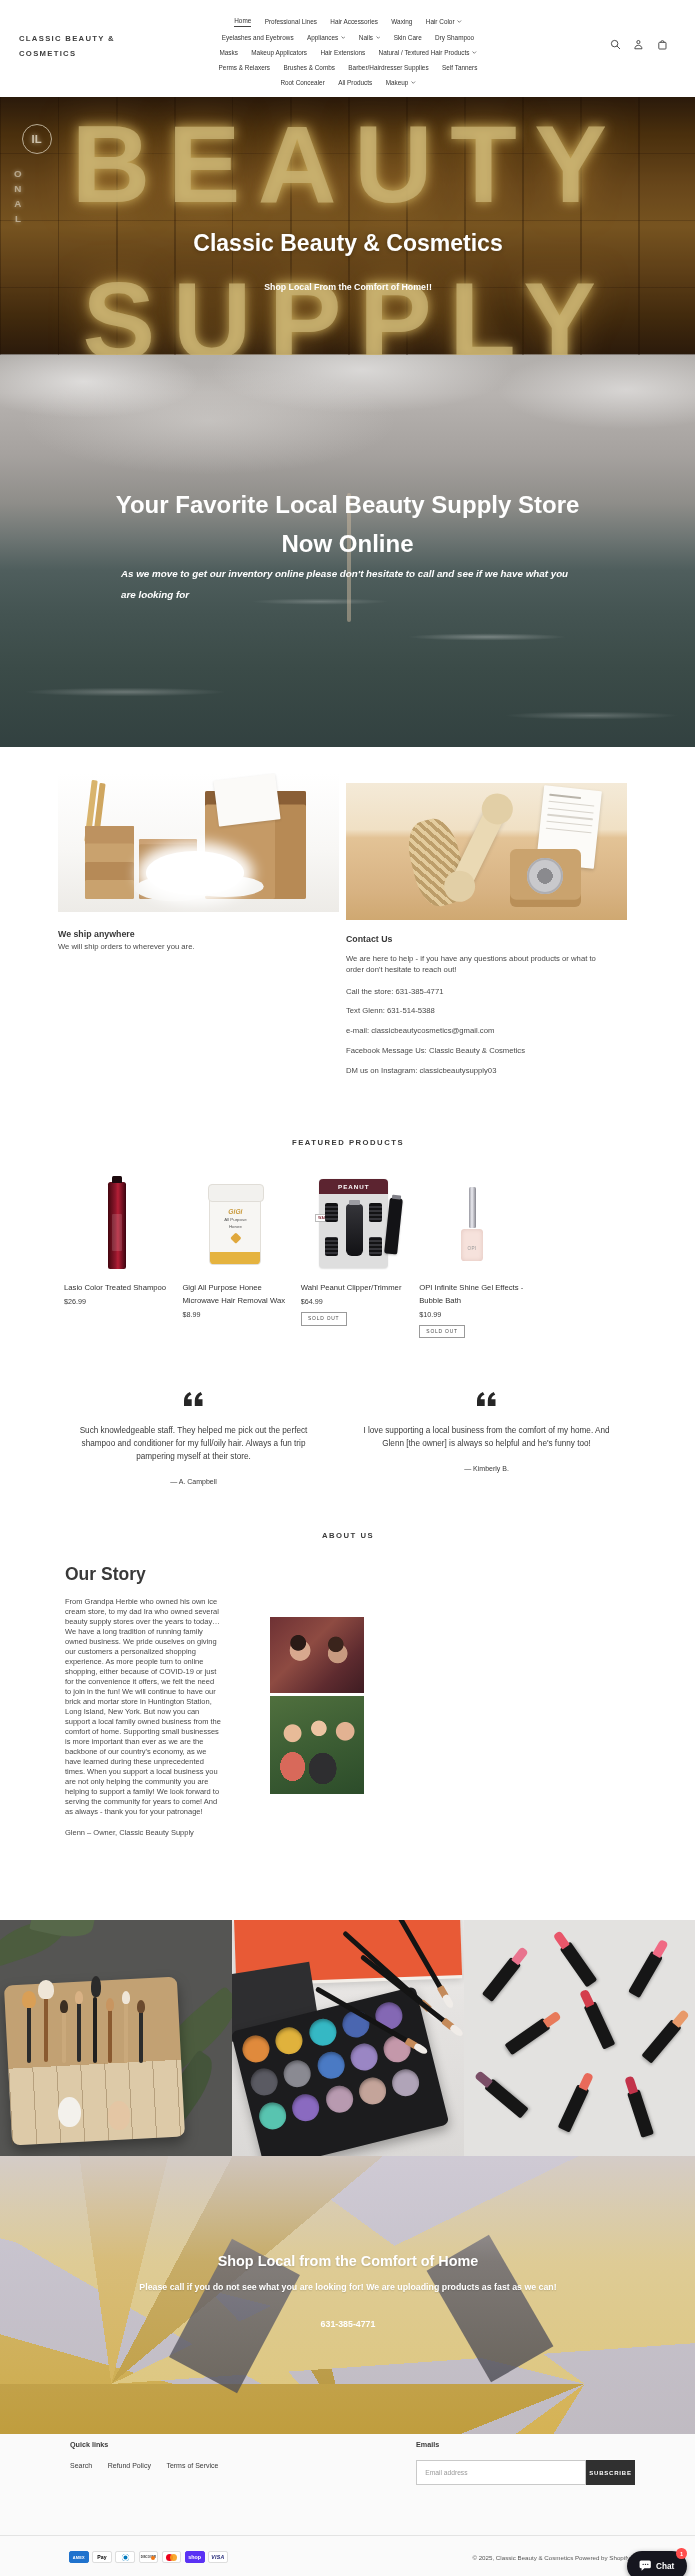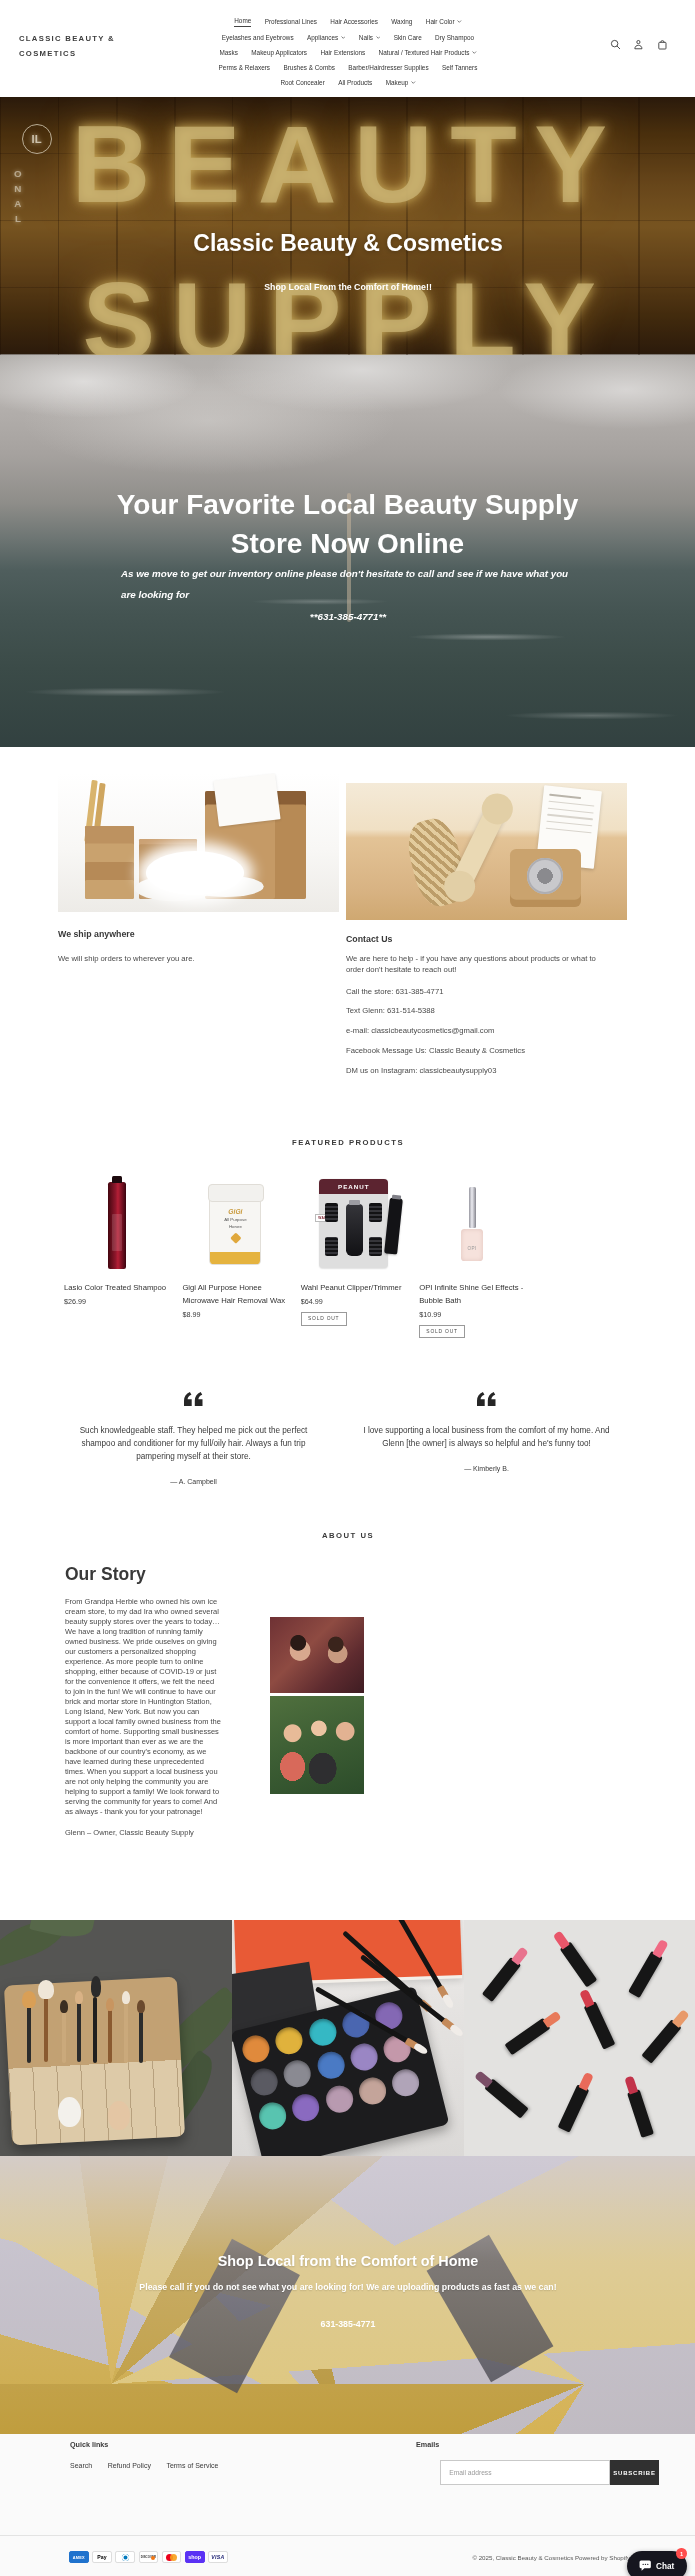--- a/index.html
+++ b/index.html
@@ -54,21 +54,21 @@
                radial-gradient(ellipse 185px 57px at 90% 9%, rgba(255,255,255,0.45), rgba(255,255,255,0) 70%),
                radial-gradient(ellipse 268px 77px at 30% 17%, rgba(232,230,227,0.38), rgba(255,255,255,0) 70%); }
   .hero2::after { content:""; position:absolute; inset:0;
     background:radial-gradient(ellipse 113px 5.2px at 70% 72%, rgba(255,255,255,0.30), rgba(255,255,255,0) 70%),
                radial-gradient(ellipse 144px 6.2px at 18% 86%, rgba(255,255,255,0.26), rgba(255,255,255,0) 70%),
                radial-gradient(ellipse 98px 4.6px at 46% 63%, rgba(255,255,255,0.22), rgba(255,255,255,0) 70%),
                radial-gradient(ellipse 124px 5.7px at 85% 92%, rgba(255,255,255,0.22), rgba(255,255,255,0) 70%); }
   .paddler { position:absolute; left:347px; top:139px; width:3.6px; height:129px; background:rgba(205,185,160,0.5);
     border-radius:2.1px; z-index:1; }
   .hero2-title { position:absolute; top:131px; left:90px; width:515px; text-align:center; color:#fff;
-    font-size:28px; line-height:39px; font-weight:bold; z-index:2; }
+    font-size:24px; line-height:39px; font-weight:bold; z-index:2; }
   .hero2-para { position:absolute; top:210px; left:121px; width:453px; color:#fff;
     font-size:9.8px; line-height:20.6px; font-weight:bold; font-style:italic; z-index:2; }
   .hero2-phone { position:absolute; top:257px; width:100%; text-align:center; color:#fff; font-size:9.8px;
     font-weight:bold; font-style:italic; z-index:2; }
 
   
   .ship-contact { position:absolute; top:747px; left:58px; width:581px; display:flex; gap:7px; }
   .sc-col { width:281px; }
   .ship-img { margin-top:26px; height:139px; position:relative; overflow:hidden;
     background:linear-gradient(180deg,#ffffff 0%,#f8f7f5 55%,#edebe7 100%); }
@@ -97,21 +97,21 @@
     background:radial-gradient(circle at 50% 50%, #8a8a8e 0 30%, #c9c9cc 31% 100%); box-shadow:inset 0 0 0 2.1px #aeaeb2; }
   .ph-coil { position:absolute; left:66px; top:36px; width:49px; height:87px; border-radius:40%;
     background:repeating-linear-gradient(55deg,#e3cc9d 0 3.6px,#bb9c68 3.6px 7.2px); transform:rotate(-14deg); opacity:0.95; }
   .ph-handset { position:absolute; left:122px; top:14.4px; width:20.6px; height:101px; background:#ead9b4;
     border-radius:10.3px; transform:rotate(26deg); box-shadow:0 2.1px 4.1px rgba(0,0,0,0.18); }
   .ph-handset::before, .ph-handset::after { content:""; position:absolute; left:-5.2px; width:31px; height:31px;
     background:#e2cfa6; border-radius:50%; }
   .ph-handset::before { top:-8.2px; } .ph-handset::after { bottom:-8.2px; }
   .sc-heading { font-size:8.8px; font-weight:bold; color:#393939; }
   .ship-heading { margin-top:16.5px; }
-  .ship-text { margin-top:15px; font-size:7.7px; color:#4a4a4a; }
+  .ship-text { margin-top:3px; font-size:7.7px; color:#4a4a4a; }
   .contact-heading { margin-top:14px; }
   .contact-intro { margin-top:10.3px; font-size:7.7px; line-height:10.8px; color:#4a4a4a; width:263px; }
   .contact-line { margin-top:10.8px; font-size:7.7px; color:#4a4a4a; }
 
   
   .featured-heading { position:absolute; top:1138px; left:0; width:100%; text-align:center; font-size:7.7px;
     font-weight:bold; letter-spacing:1.5px; color:#3a3a3a; }
   .products { position:absolute; top:1170px; left:64px; width:577px; display:flex; gap:12.4px; }
   .product { width:106px; }
   .p-img { height:106px; position:relative; display:flex; align-items:center; justify-content:center; }
@@ -277,21 +277,21 @@
     font-weight:bold; z-index:2; }
 
   
   .footer { position:absolute; top:2434px; left:0; width:696px; height:159px; background:#fafafa; }
   .footer-heading { position:absolute; top:6.2px; font-size:7.2px; font-weight:bold; color:#3a3a3a; }
   .fh-quick { left:70px; } .fh-emails { left:416px; }
   .footer-links { position:absolute; left:70px; top:28px; display:flex; gap:15.5px; }
   .footer-link { font-size:7px; color:#3a3a3a; }
   .newsletter { position:absolute; left:416px; top:26px; display:flex; }
   .email-input { width:170px; height:25px; border:0.5px solid #c9c9c9; background:#fff; padding:0 8.2px;
-    font-size:6.7px; color:#555; font-family:inherit; outline:none;margin-left:24px; }
+    font-size:6.7px; color:#555; font-family:inherit; outline:none; }
   .email-input::placeholder { color:#9a9a9a; }
   .subscribe-btn { width:49px; height:25px; background:#303030; color:#fff; font-size:6px; font-weight:bold;
     letter-spacing:0.8px; }
   .footer-divider { position:absolute; top:101px; left:0; width:696px; border-top:0.5px solid #e3e3e3; }
   .payments { position:absolute; left:69px; top:117px; display:flex; gap:3.6px; }
   .pay { width:19.6px; height:12.4px; border-radius:2.1px; background:#fff; border:0.5px solid #ddd; display:flex;
     align-items:center; justify-content:center; font-weight:bold; position:relative; overflow:hidden; }
   .pay-amex { background:#1f72cd; border-color:#1f72cd; color:#fff; font-size:3.9px; letter-spacing:0.2px; }
   .pay-apple { color:#000; font-size:5.2px; }
   .pay-diners .dc { width:7.2px; height:7.2px; border-radius:50%; background:#0079be; box-shadow:inset 0 0 0 1.5px #fff, inset 0 0 0 2.6px #0079be; }
@@ -444,21 +444,20 @@
   <div class="sign-badge">IL</div>
   <div class="sign-vertical">ONAL</div>
   <h1 class="hero1-title">Classic Beauty &amp; Cosmetics</h1>
   <div class="hero1-sub">Shop Local From the Comfort of Home!!</div>
 </section>
 
 <section class="hero2">
   <div class="paddler"></div>
   <h2 class="hero2-title">Your Favorite Local Beauty Supply Store Now Online</h2>
   <p class="hero2-para">As we move to get our inventory online please don't hesitate to call and see if we have what you are looking for</p>
-  <div class="hero2-phone">**631-385-4771**</div>
 </section>
 
 <section class="ship-contact">
   <div class="sc-col">
     <div class="ship-img">
       <div class="bx bx-sticks"></div>
       <div class="bx bx-stack"></div>
       <div class="bx bx-mid"></div>
       <div class="bx bx-big"></div>
       <div class="bx bx-paper"></div>

